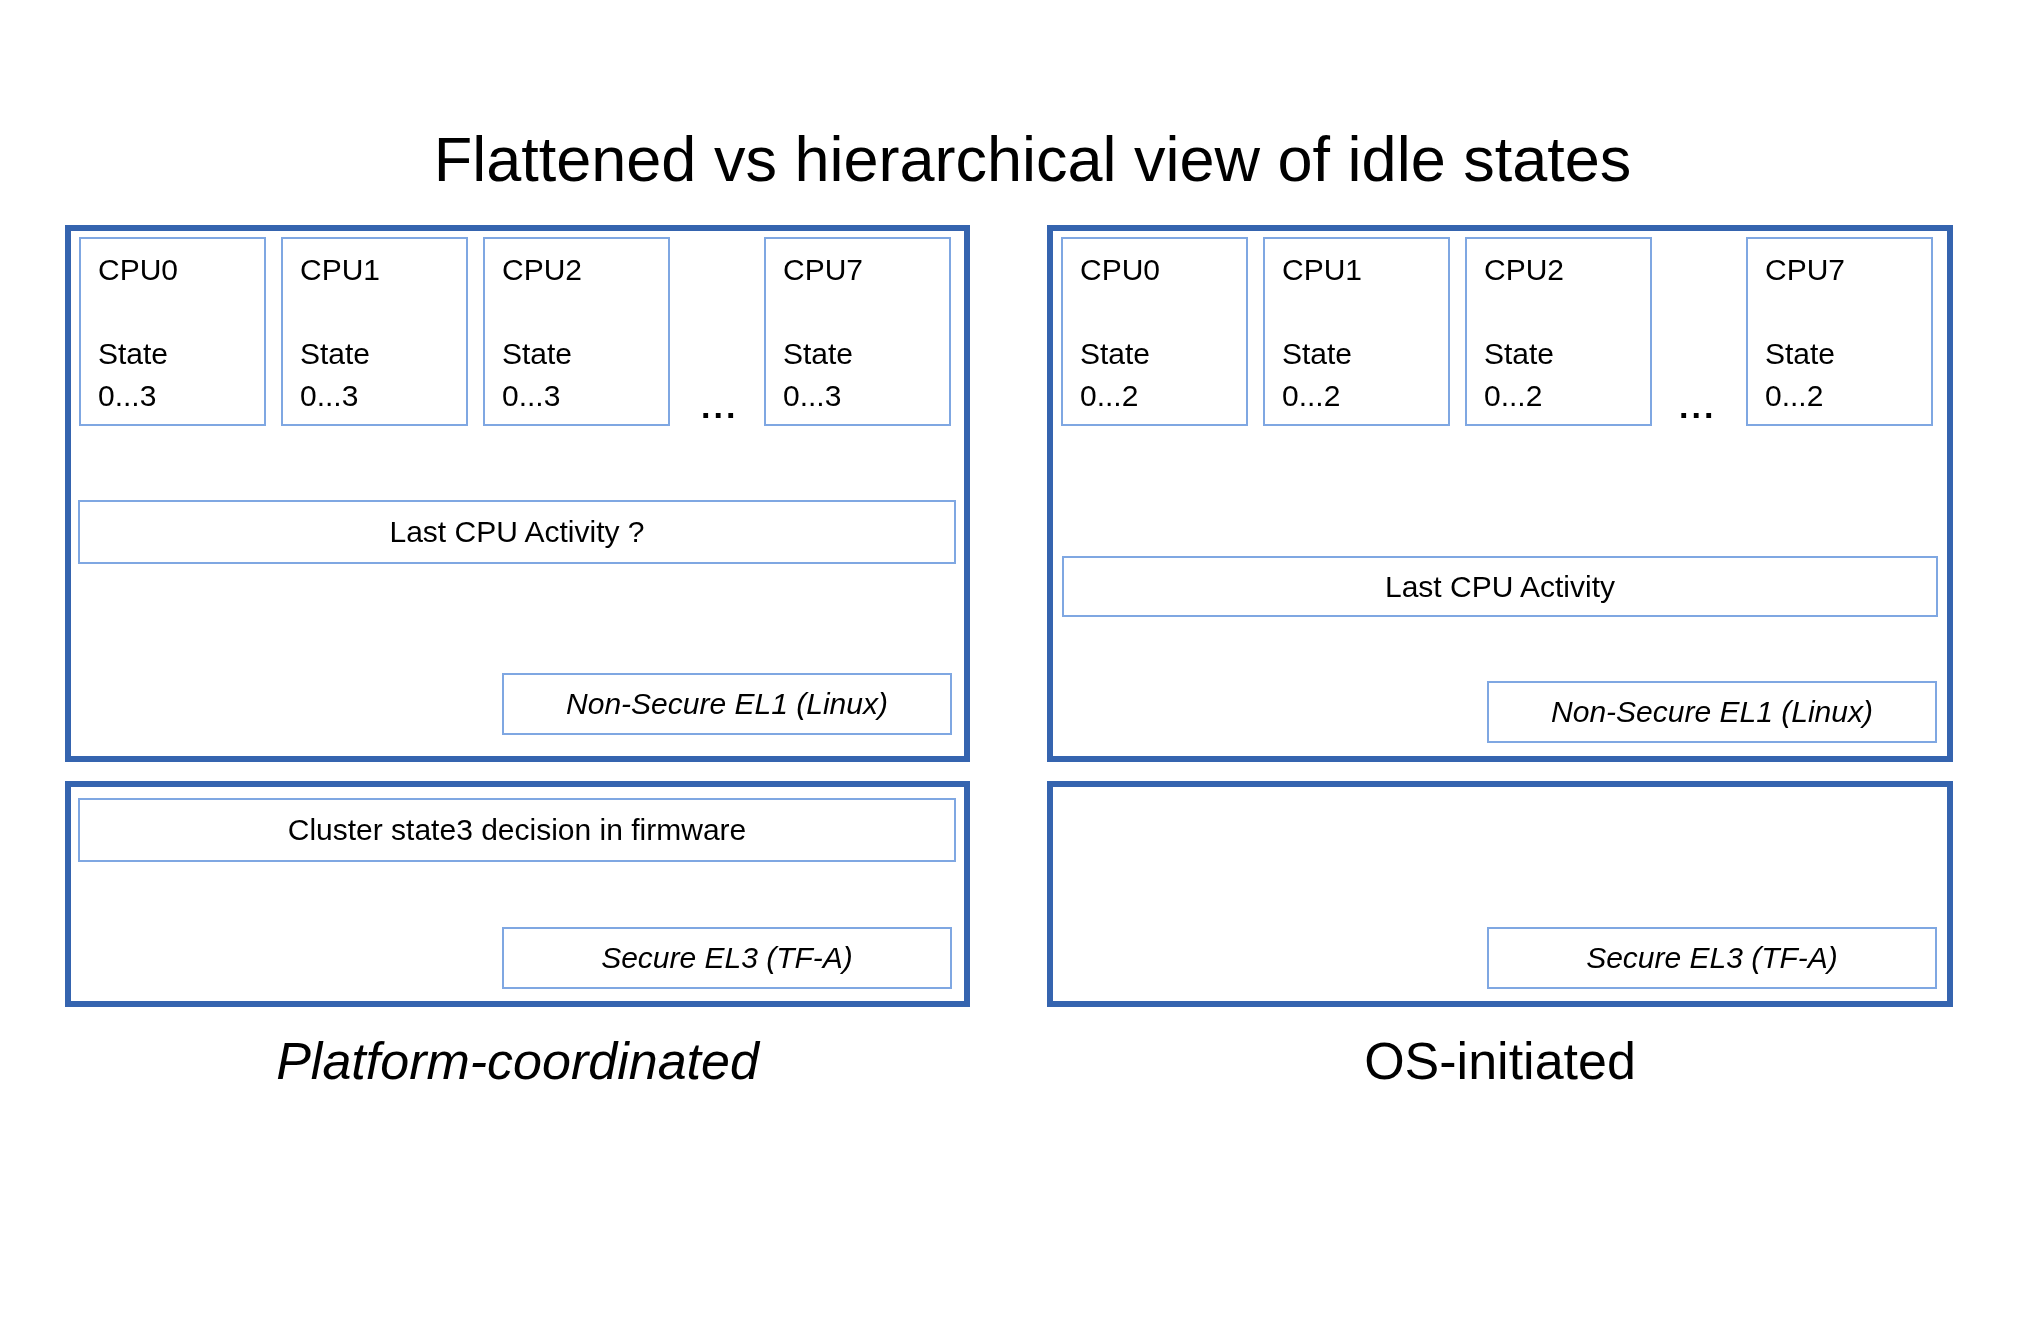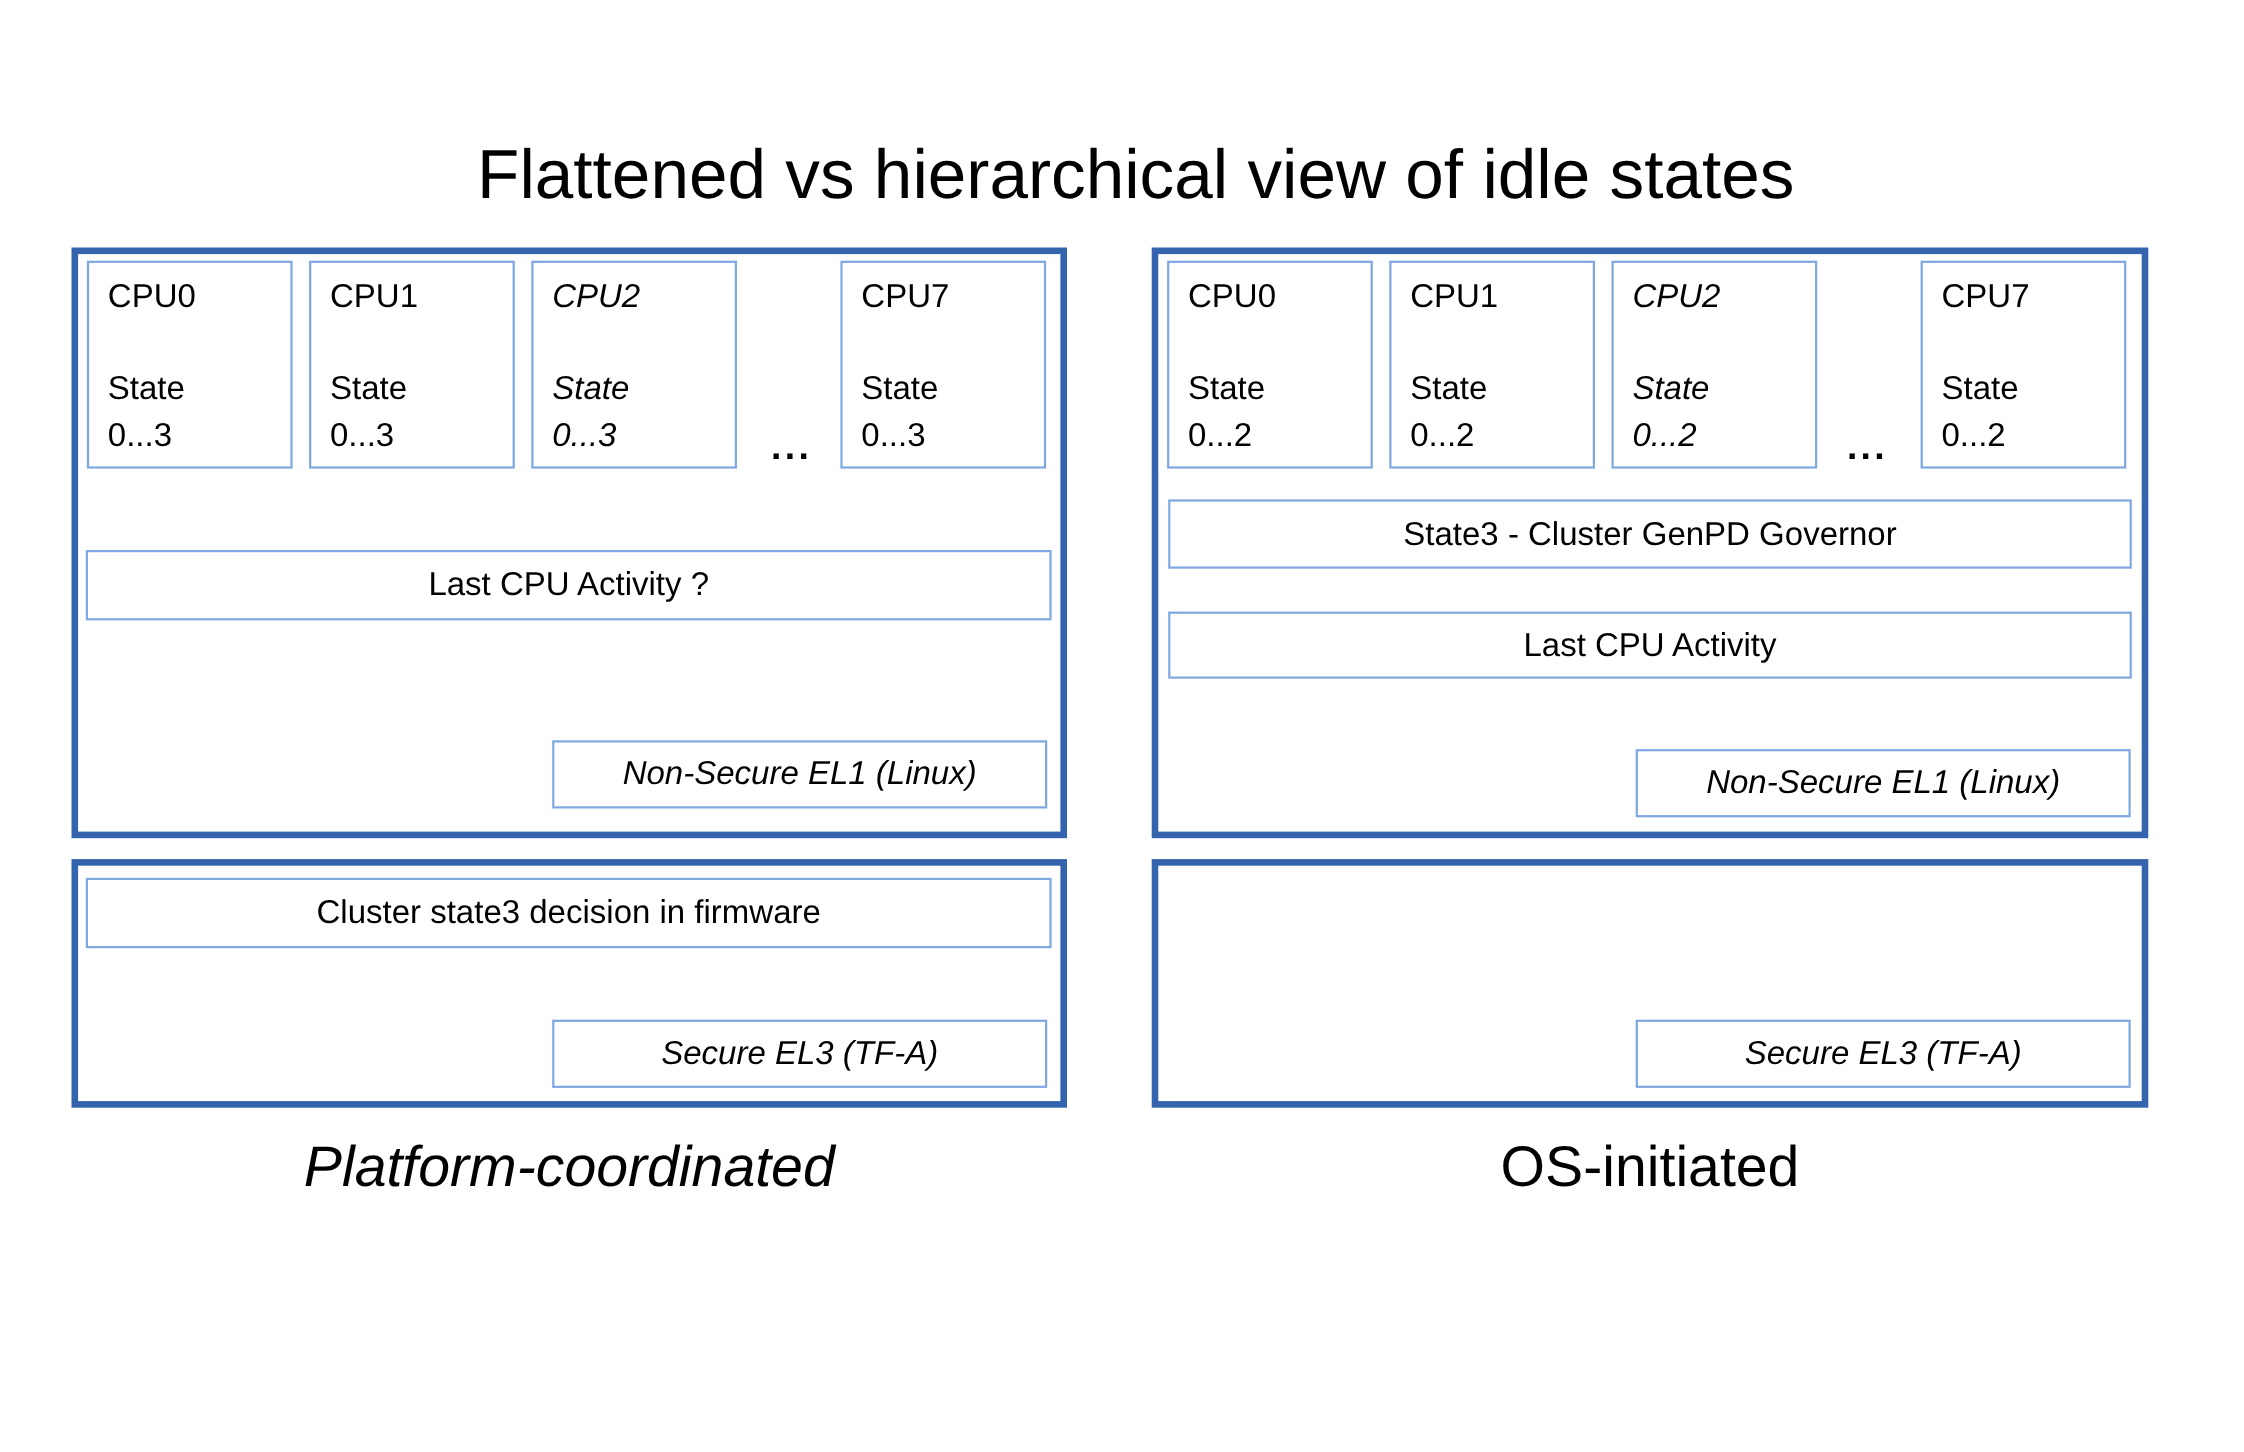--- a/index.html
+++ b/index.html
@@ -44,21 +44,21 @@
   .cpu-box{
     position:absolute;
     top:6px;
     width:187px; height:189px;
     border:2px solid var(--inner);
     background:var(--bg);
     padding:10px 0 16px 17px;
     font-size:30px;
     line-height:42px;
   }
-  .cpu-1{left:8px;} .cpu-2{left:210px;} .cpu-3{left:412px;font-style:italic;} .cpu-4{left:693px;}
+  .cpu-1{left:8px;} .cpu-2{left:210px;} .cpu-3{left:412px;} .cpu-4{left:693px;}
   .cpu-name{height:84px;}
   .ellipsis{
     position:absolute;
     top:158px;
     font-size:34px;
     font-weight:bold;
     letter-spacing:3px;
     line-height:34px;
   }
   .el-left{left:630px;} .el-right{left:626px;}
@@ -159,21 +159,20 @@
       <div class="cpu-name">CPU2</div>
       <div class="cpu-state">State</div>
       <div class="cpu-state">0...2</div>
     </div>
     <div class="ellipsis el-right">...</div>
     <div class="cpu-box cpu-4">
       <div class="cpu-name">CPU7</div>
       <div class="cpu-state">State</div>
       <div class="cpu-state">0...2</div>
     </div>
-    <div class="bar rp-state3">State3 - Cluster GenPD Governor</div>
     <div class="bar rp-activity">Last CPU Activity</div>
     <div class="corner rp-el1">Non-Secure EL1 (Linux)</div>
   </div>
 
   <div class="panel rp-bot">
     <div class="corner rp-el3">Secure EL3 (TF-A)</div>
   </div>
 
   <div class="caption cap-right">OS-initiated</div>
 

